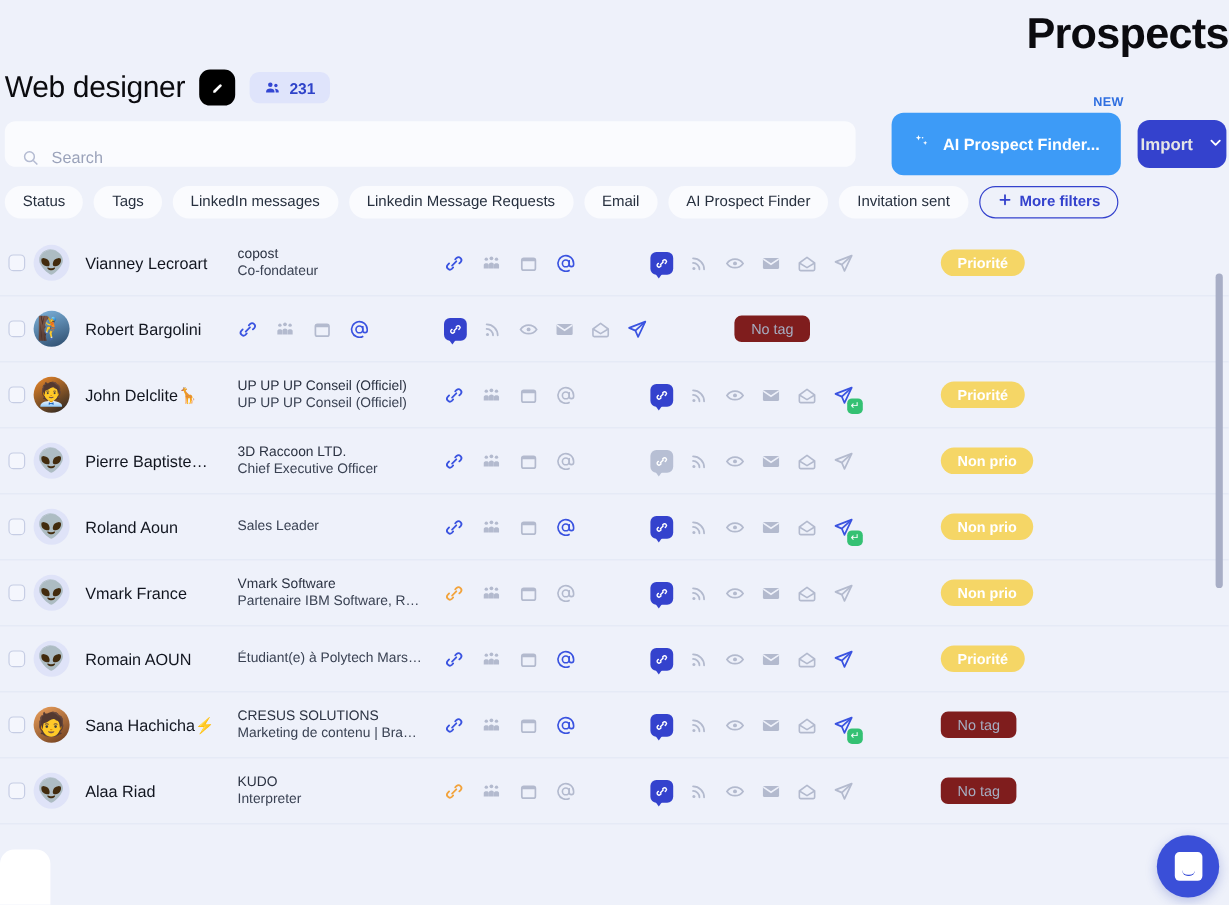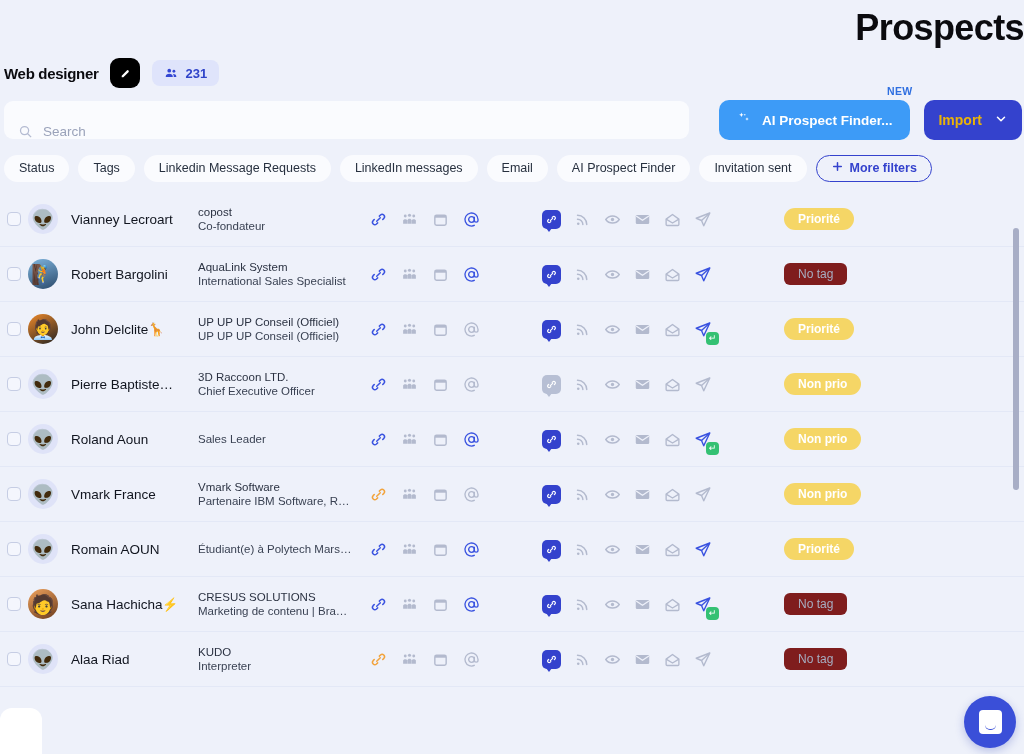--- a/index.html
+++ b/index.html
@@ -11,21 +11,21 @@
     overflow: hidden;
   }
   .page { position: relative; width: 1024px; height: 754px; background:#eef1fa; }
 
   
   .page-title {
     font-size: 36px; font-weight: 700; color: #0b0b0f;
     letter-spacing: -0.6px; padding: 6px 0 0 4px; line-height: 44px; text-align: right;
   }
   .sub-row { display: flex; align-items: center; gap: 12px; padding: 8px 0 0 4px; height: 38px; }
-  .sub-title { font-size: 15px; font-weight: 700; color: #0b0b0f; letter-spacing: -0.3px; }
+  .sub-title { font-size: 25px; font-weight: 400; color: #0b0b0f; letter-spacing: -0.3px; }
   .black-badge {
     width: 30px; height: 30px; border-radius: 9px; background: #000;
     display: flex; align-items: center; justify-content: center;
     color: #fff; font-size: 13px; line-height: 1;
   }
   .count-badge {
     height: 26px; padding: 0 12px; border-radius: 8px; background: #dfe4fb;
     display: flex; align-items: center; gap: 7px;
     font-size: 13px; font-weight: 600; color: #2f43c9;
   }
@@ -42,32 +42,32 @@
     max-width: 716px;
   }
   .search-box .mag { color: #b4bbd2; display:flex; }
   .search-input {
     border: 0; outline: 0; background: transparent; flex: 1;
     font-family: inherit; font-size: 13.5px; color: #5b6478;
   }
   .search-input::placeholder { color: #9aa2ba; }
 
   .btn-ai {
-    position: relative; height: 40px; padding: 0 18px; border: 0;
+    position: relative; height: 52px; padding: 0 18px; border: 0;
     border-radius: 10px; background: #3d9bf7; color: #fff; cursor: pointer;
     font-family: inherit; font-size: 13.5px; font-weight: 700;
     display: flex; align-items: center; gap: 10px; white-space: nowrap; margin-left: 16px;
   }
   .new-flag {
     position: absolute; top: -15px; right: -2px;
     font-size: 10.5px; font-weight: 700; color: #2f6fe0; letter-spacing: .3px;
   }
   .btn-import {
-    height: 40px; padding: 0 14px; border: 0; border-radius: 10px;
-    background: #3442cd; color: #eab308; cursor: pointer;
+    height: 40px; padding: 0 2px; border: 0; border-radius: 10px;
+    background: #3442cd; color: #e5e5e5; cursor: pointer;
     font-family: inherit; font-size: 14px; font-weight: 700;
     display: flex; align-items: center; gap: 12px; white-space: nowrap;
   }
 
   
   .chips { display: flex; align-items: center; gap: 9px; padding: 12px 2px 0 4px; height: 44px; }
   .chip {
     height: 27px; padding: 0 15px; border-radius: 14px; background: #fafbfe;
     display: flex; align-items: center; font-size: 12.5px; color: #27303f;
     white-space: nowrap; cursor: pointer; border: 0; font-family: inherit;
@@ -231,22 +231,22 @@
         <svg width="14" height="14" viewBox="0 0 24 24" fill="none" stroke="#fff" stroke-width="2.6" stroke-linecap="round" stroke-linejoin="round">
             <path d="M6 9l6 6 6-6"></path>
           </svg>
       </span>
     </button>
   </div>
 
   <div class="chips" id="chips-row">
       <button class="chip">Status</button>
       <button class="chip">Tags</button>
+      <button class="chip">LinkedIn messages</button>
       <button class="chip">Linkedin Message Requests</button>
-      <button class="chip">LinkedIn messages</button>
       <button class="chip">Email</button>
       <button class="chip">AI Prospect Finder</button>
       <button class="chip">Invitation sent</button>
     <button class="chip-outline">
       <span>
         <svg width="13" height="13" viewBox="0 0 24 24" fill="none" stroke="#3442cd" stroke-width="2.8" stroke-linecap="round">
             <path d="M12 5v14M5 12h14"></path>
           </svg>
       </span>
       <span>More filters</span>
@@ -365,24 +365,20 @@
         <div class="row">
           <div class="col-check">
             <span class="cbox"></span>
           </div>
           <div class="col-name">
             <div class="name-cell">
               <span class="avatar " style="background:linear-gradient(160deg,#7fb4dd,#2b4a6b);">🧗</span>
               <span class="name-txt">Robert Bargolini</span>
             </div>
           </div>
-          <div class="col-comp comp-cell">
-            <span class="trunc">AquaLink System</span>
-            <span class="trunc l2">International Sales Specialist</span>
-          </div>
           <div class="col-stat">
             <div class="icons">
               <span class="ico">
                 <svg width="17" height="17" viewBox="0 0 24 24">
                   <g fill="none" stroke="#3a53e0" stroke-width="2.1" stroke-linecap="round">
                     <path d="M9.5 14.5l5-5"></path>
                     <path d="M13.2 7.2l1.6-1.6a3.4 3.4 0 0 1 4.8 4.8l-1.6 1.6"></path>
                     <path d="M10.8 16.8l-1.6 1.6a3.4 3.4 0 0 1-4.8-4.8l1.6-1.6"></path>
                   </g>
                 </svg>

